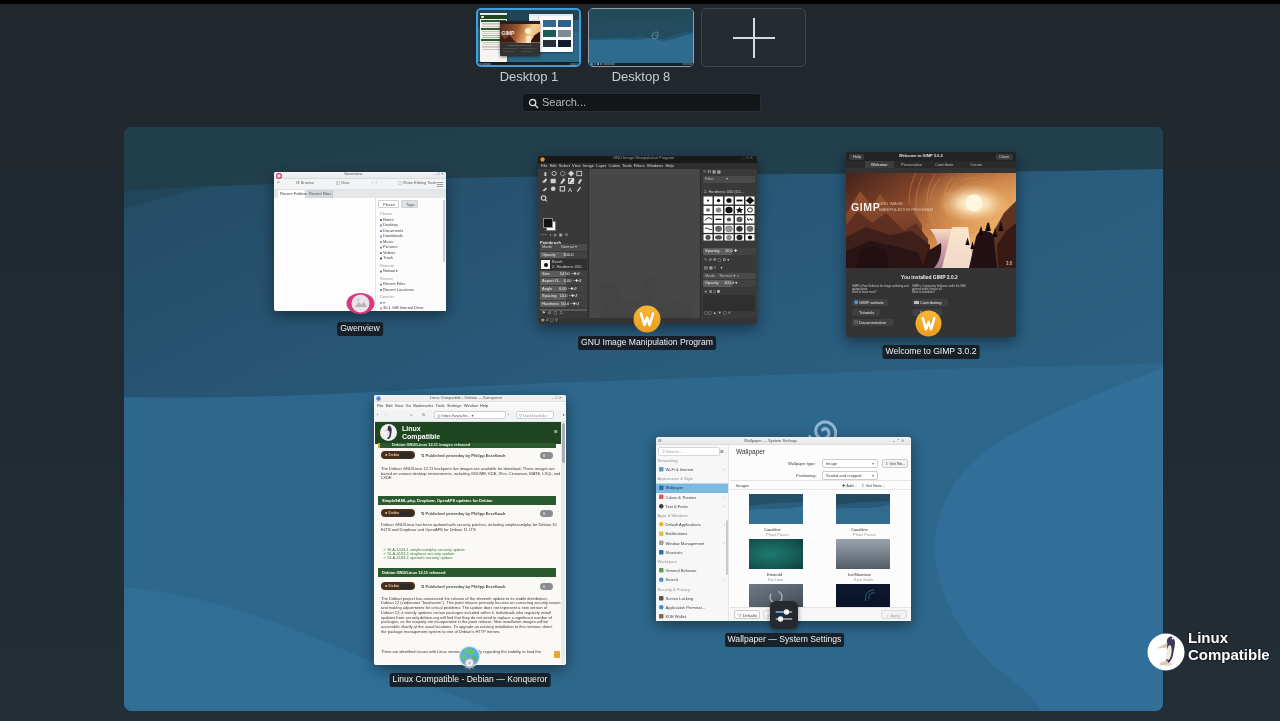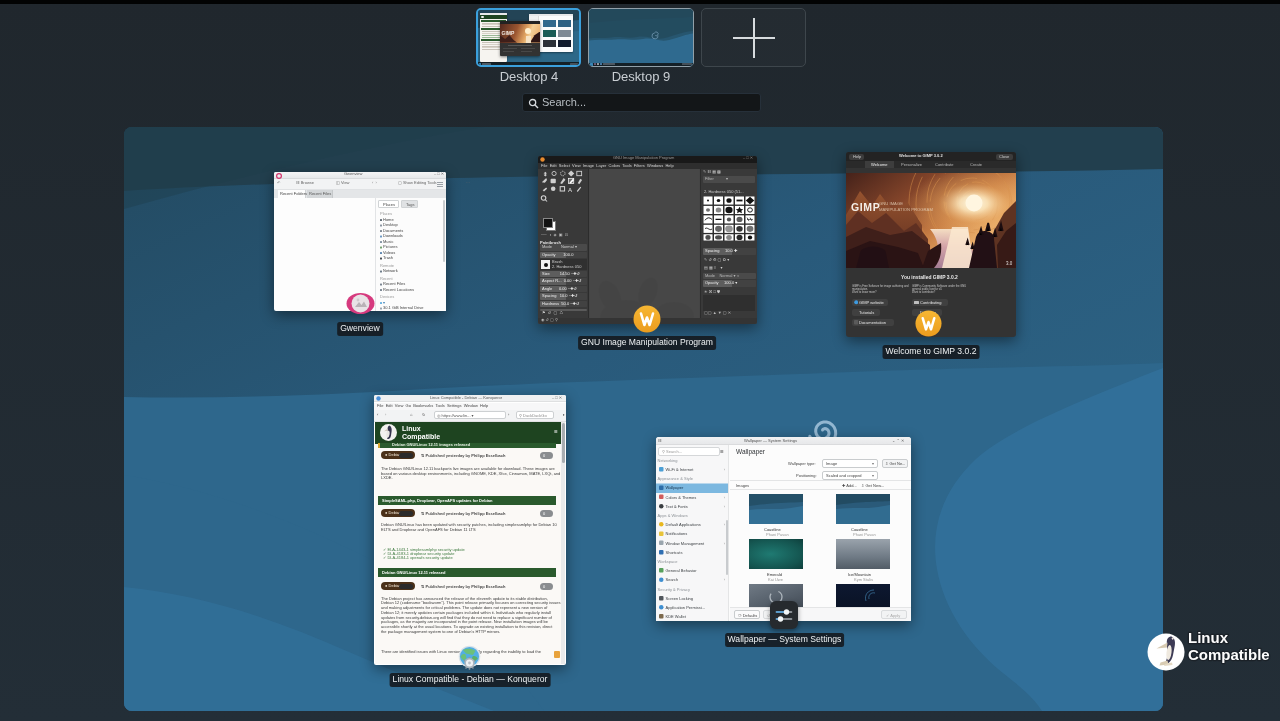--- a/index.html
+++ b/index.html
@@ -153,22 +153,22 @@
   <div style="position:absolute;left:0;bottom:0;width:104px;height:3.5px;background:rgba(18,24,28,0.9);">
     <div style="position:absolute;left:1px;top:0.5px;width:2.5px;height:2.5px;background:#3a87b8;border-radius:0.5px;"></div>
     <div style="position:absolute;left:5px;top:0.75px;width:2px;height:2px;background:#6d5a78;border-radius:0.5px;"></div>
     <div style="position:absolute;left:8px;top:0.75px;width:2px;height:2px;background:#9aa0a5;border-radius:0.5px;"></div>
     <div style="position:absolute;left:11px;top:0.75px;width:2px;height:2px;background:#4a7ba6;border-radius:0.5px;"></div>
     <div style="position:absolute;left:14px;top:0.75px;width:12px;height:2px;background:#4e5862;border-radius:0.5px;"></div>
     <div style="position:absolute;right:1px;top:0.75px;width:10px;height:2px;background:#454f58;border-radius:0.5px;"></div>
   </div>
 </div>
 <div id="plus"></div>
-<div class="dlabel" style="left:469px;">Desktop 4</div>
-<div class="dlabel" style="left:581px;">Desktop 9</div>
+<div class="dlabel" style="left:469px;">Desktop 1</div>
+<div class="dlabel" style="left:581px;">Desktop 8</div>
 
 <div id="search"><svg width="11" height="11" viewBox="0 0 11 11">
       <circle cx="4.6" cy="4.6" r="3.1" fill="none" stroke="#d6dade" stroke-width="1.3"></circle>
       <line x1="7" y1="7" x2="10" y2="10" stroke="#d6dade" stroke-width="1.4"></line>
     </svg>Search...</div>
 
 <div id="main">
   <svg id="wall" width="1039" height="584" viewBox="0 0 1039 584" preserveAspectRatio="none" style="position:absolute;left:0;top:0;">
     <defs>
       <linearGradient id="wbase" x1="0" y1="0" x2="0.85" y2="1">

